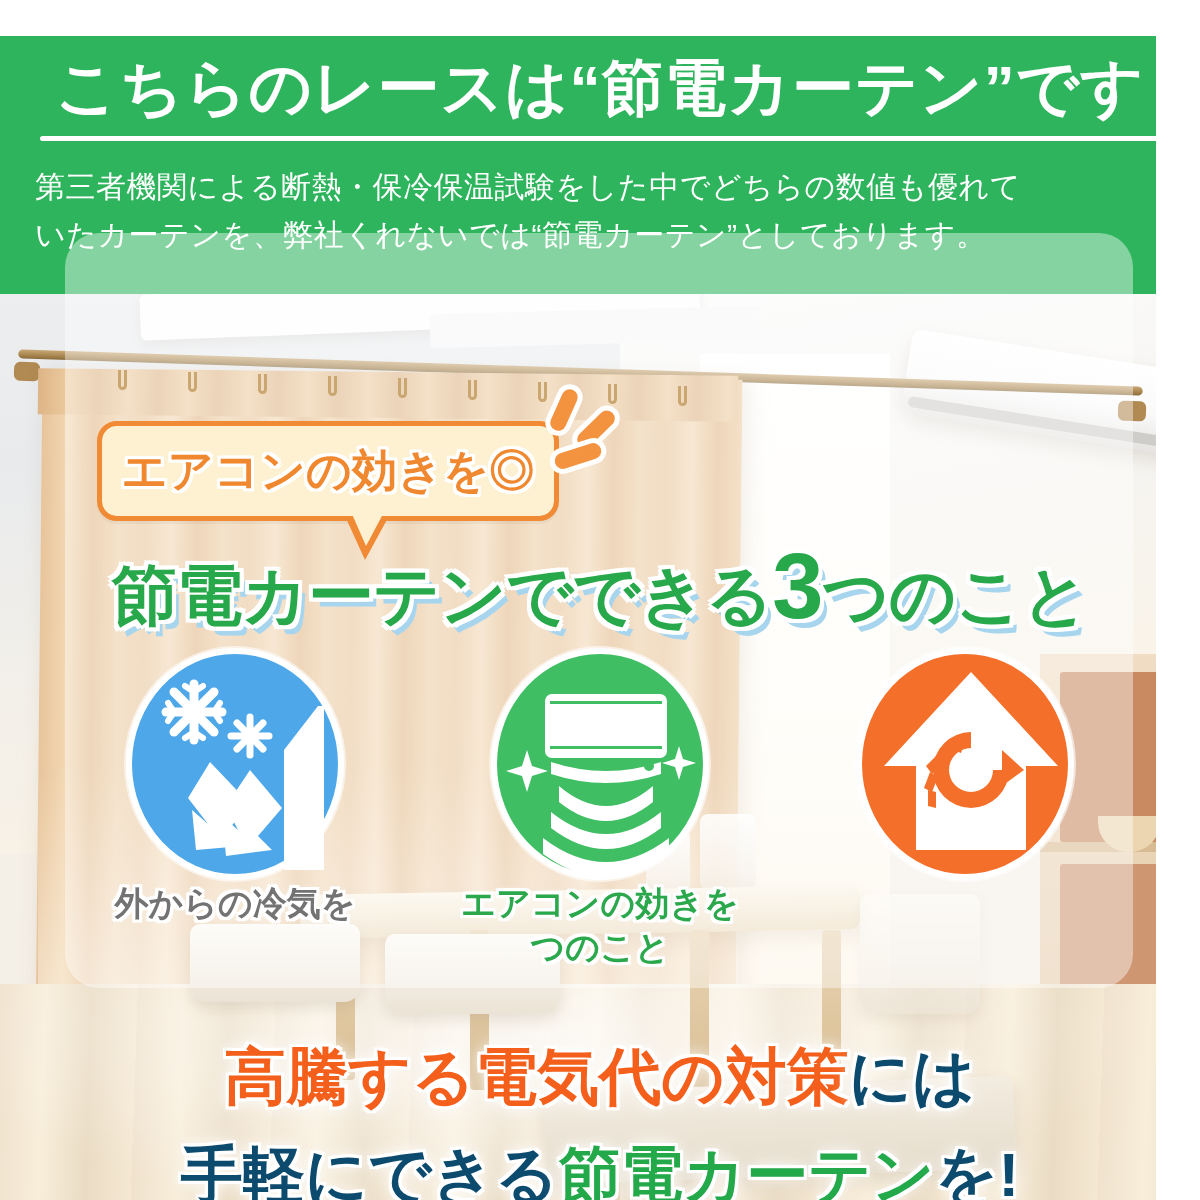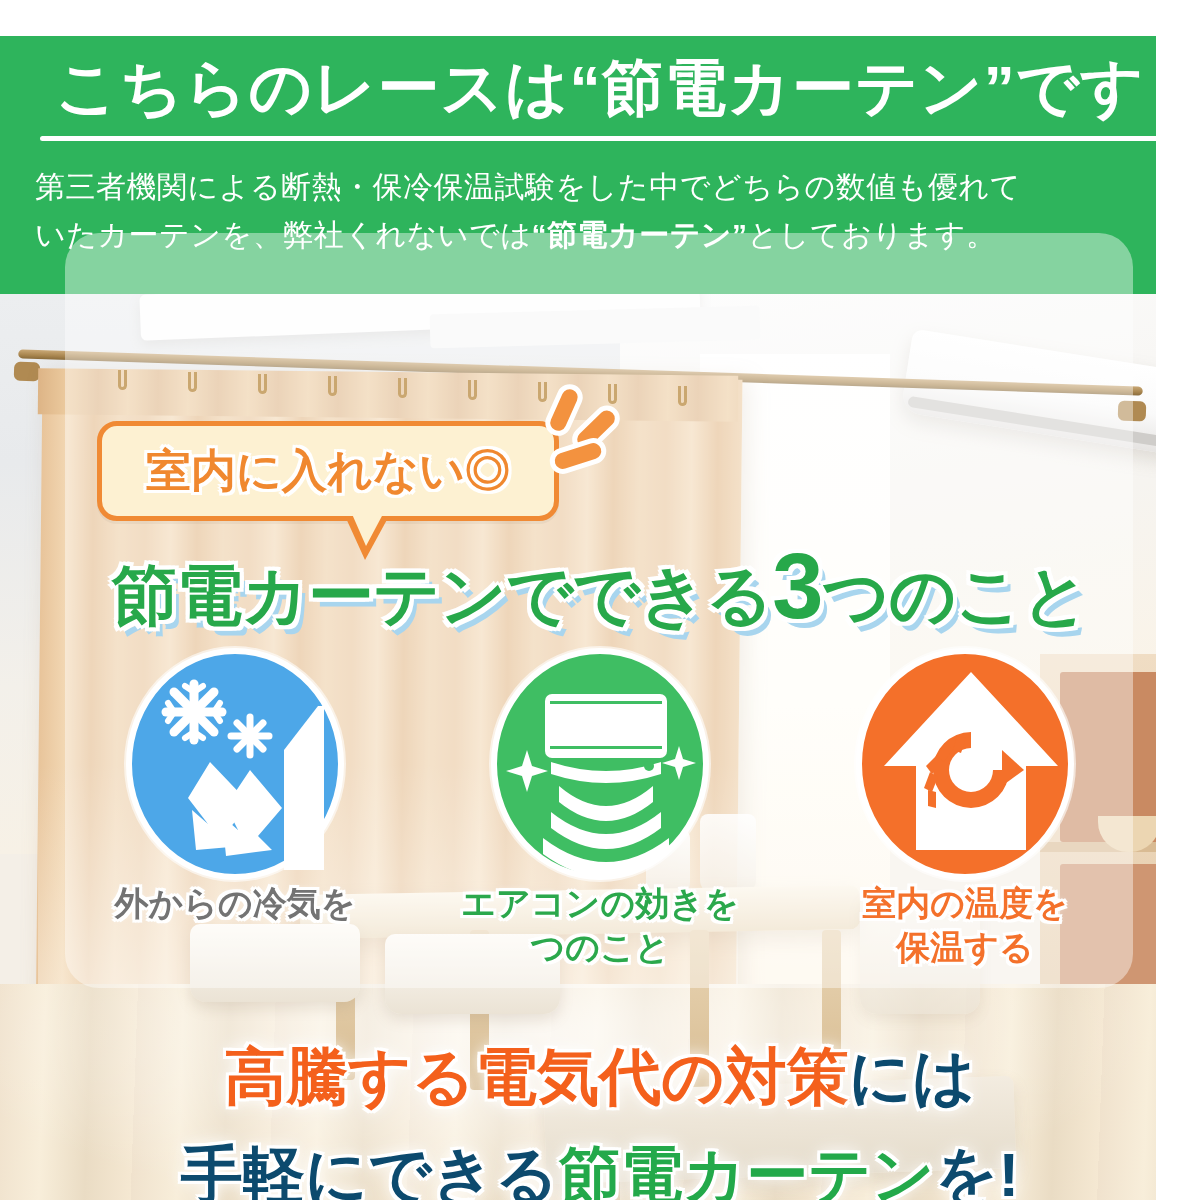--- a/index.html
+++ b/index.html
@@ -24,21 +24,21 @@
   }
   .header-divider {
     width:1120px; height:5px; background:#ffffff; border-radius:3px;
     margin-top:10px;
   }
   .header-sub {
     margin-top:22px; width:1130px;
     font-size:30px; line-height:48px; color:#ffffff; text-align:left;
     letter-spacing:0.5px;
   }
-  .header-sub b { font-weight:bold; }
+  .header-sub b { font-weight:normal; }
 
   
   .photo {
     position:absolute; left:0; top:258px; width:1200px; height:942px;
     overflow:hidden; background:#f4efe7;
   }
   
   .wall {
     position:absolute; left:0; top:0; width:1200px; height:560px;
     background:linear-gradient(180deg,#eceef0 0%,#e8eaec 30%,#f3f0ea 70%,#f7f1e6 100%);
@@ -304,21 +304,21 @@
     <div class="chair" style="left:385px;top:640px;width:175px;height:80px"></div>
     <div class="chair" style="left:860px;top:600px;width:120px;height:120px;opacity:.7"></div>
     <div class="bench-leg" style="left:600px;top:860px"></div>
     <div class="bench-leg" style="left:955px;top:858px"></div>
     <div class="bench"></div>
   </div>
 
   <div class="panel"></div>
 
   <div class="bubble">
-    <div class="bubble-text">室内に入れない◎</div>
+    <div class="bubble-text">エアコンの効きを◎</div>
   </div>
   <div class="bubble-tail"></div>
   <div class="bubble-tail-in"></div>
 
   <div class="dash" style="left:556px;top:352px;width:16px;height:44px;transform:rotate(24deg)"></div>
   <div class="dash" style="left:588px;top:370px;width:16px;height:46px;transform:rotate(46deg)"></div>
   <div class="dash" style="left:570px;top:396px;width:16px;height:48px;transform:rotate(72deg)"></div>
 
   <div class="headline">
     <span>節電カーテンでできる</span><span class="big3">3</span><span>つのこと</span>
@@ -411,24 +411,20 @@
 
   </div>
 
   <div class="caption cap-blue" style="left:70px;top:845px">
     <div><span>外からの冷気を</span></div>
   </div>
   <div class="caption cap-green" style="left:435px;top:845px">
     <div><span>エアコンの効きを</span></div>
     <div><span>つのこと</span></div>
   </div>
-  <div class="caption cap-orange" style="left:800px;top:845px">
-    <div><span>室内の温度を</span></div>
-    <div><span>保温する</span></div>
-  </div>
 
   <div class="tagline">
     <div class="tag-line">
       <span class="t-orange">高騰する電気代の対策</span><span class="t-dark">には</span>
     </div>
     <div class="tag-line">
       <span class="t-dark">手軽にできる</span><span class="t-green">節電カーテン</span><span class="t-dark">を!</span>
     </div>
   </div>
 

